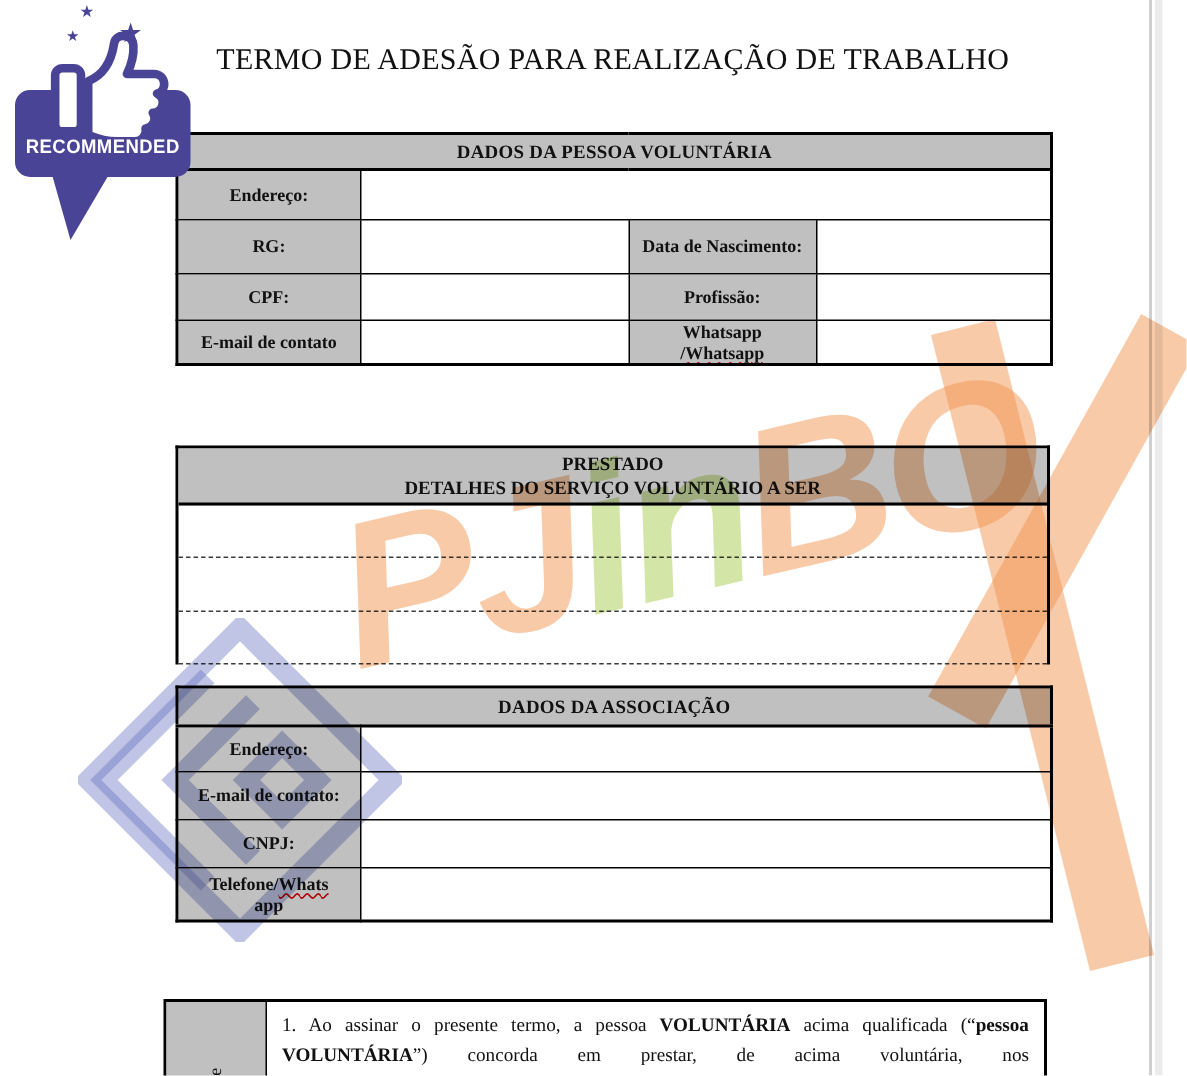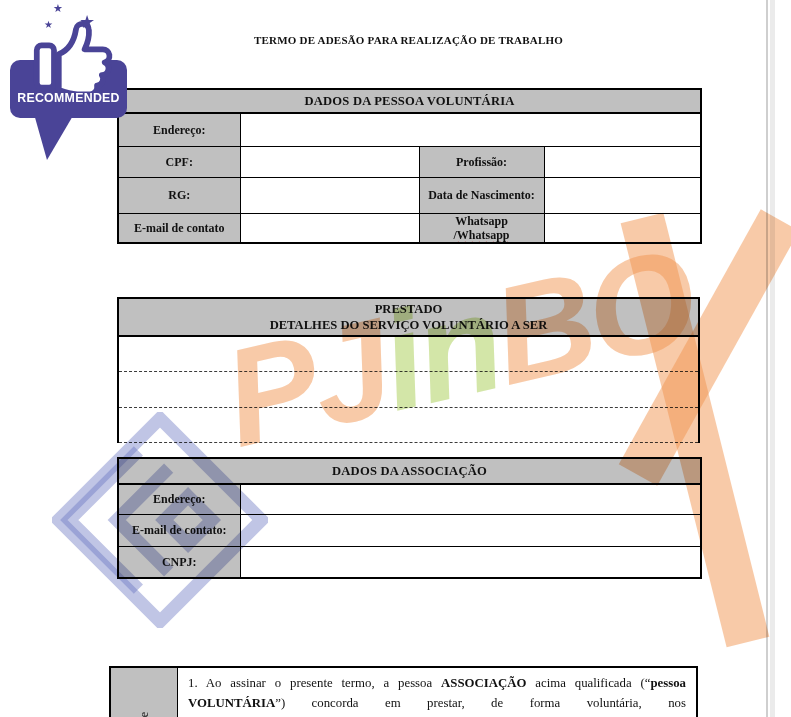--- a/index.html
+++ b/index.html
@@ -7,21 +7,21 @@
        font-family:"Liberation Serif",serif;color:#111;}
 
   .abs{position:absolute;}
 
   
   .edge1{position:absolute;top:0;bottom:0;left:766px;width:2px;background:#cfcfcf;}
   .edge2{position:absolute;top:0;bottom:0;left:770px;width:5px;background:#ebebeb;}
 
   
   .title{position:absolute;left:117px;top:31px;width:583px;text-align:center;
-         font-weight:bold;font-size:11px;line-height:18px;letter-spacing:.2px;}
+         font-weight:normal;font-size:20px;line-height:18px;letter-spacing:.2px;}
 
   
   table.doc{position:absolute;border-collapse:collapse;table-layout:fixed;
             border:2px solid #000;}
   table.doc td{border:1px solid #000;padding:0 4px;overflow:hidden;}
   td.hdr{background:#c0c0c0;font-weight:bold;text-align:center;font-size:12.6px;
          border-bottom:2px solid #000 !important;letter-spacing:.2px;}
   td.lbl{background:#c0c0c0;font-weight:bold;text-align:center;font-size:12px;
          line-height:14px;}
   td.val{background:transparent;}
@@ -92,30 +92,30 @@
         <col style="width:157px">
       </colgroup>
     <tbody>
         <tr style="height:24px">
       <td class="hdr" colspan="4">DADOS DA PESSOA VOLUNTÁRIA</td>
     </tr>
     <tr style="height:33px">
       <td class="lbl">Endereço:</td>
       <td class="val" colspan="3"></td>
     </tr>
+    <tr style="height:36px">
+      <td class="lbl">RG:</td>
+      <td class="val"></td>
+      <td class="lbl">Data de Nascimento:</td>
+      <td class="val"></td>
+    </tr>
     <tr style="height:31px">
       <td class="lbl">CPF:</td>
       <td class="val"></td>
       <td class="lbl">Profissão:</td>
-      <td class="val"></td>
-    </tr>
-    <tr style="height:36px">
-      <td class="lbl">RG:</td>
-      <td class="val"></td>
-      <td class="lbl">Data de Nascimento:</td>
       <td class="val"></td>
     </tr>
     <tr style="height:23px">
       <td class="lbl">E-mail de contato</td>
       <td class="val"></td>
       <td class="lbl">
         <span class="blk">Whatsapp</span>
         <span class="blk wavy">/Whatsapp</span>
       </td>
       <td class="val"></td>
@@ -147,28 +147,35 @@
       <td class="val"></td>
     </tr>
     <tr style="height:32px">
       <td class="lbl">E-mail de contato:</td>
       <td class="val"></td>
     </tr>
     <tr style="height:32px">
       <td class="lbl">CNPJ:</td>
       <td class="val"></td>
     </tr>
+    <tr style="height:36px">
+      <td class="lbl">
+        <span class="blk"><span>Telefone/</span><span class="wavy">Whats</span></span>
+        <span class="blk">app</span>
+      </td>
+      <td class="val"></td>
+    </tr>
   </tbody>
     </table>
 
   <div class="t4">
     <div class="t4left">
       <span class="t4vert">de</span>
     </div>
-    <div class="t4right"><span>1. Ao assinar o presente termo, a pessoa </span><b>ASSOCIAÇÃO</b><span> acima qualificada (“</span><b>pessoa VOLUNTÁRIA</b><span>”) concorda em prestar, de forma voluntária, nos</span></div>
+    <div class="t4right"><span>1. Ao assinar o presente termo, a pessoa </span><b>VOLUNTÁRIA</b><span> acima qualificada (“</span><b>pessoa VOLUNTÁRIA</b><span>”) concorda em prestar, de acima voluntária, nos</span></div>
   </div>
 
   <div class="wm">
     <svg class="abs" style="left:52px;top:412px;" width="216" height="216" viewBox="0 0 100 100">
       <g fill="none" stroke="rgba(104,116,192,0.42)" stroke-width="6" stroke-linejoin="miter">
         <path d="M50 3 L97 50 L50 97 L3 50 Z"></path>
         <path d="M40 18 L8 50 L40 82"></path>
         <path d="M54 26 L30 50 L54 74"></path>
         <path d="M63 39 L74 50 L63 61 L52 50 Z"></path>
       </g>

